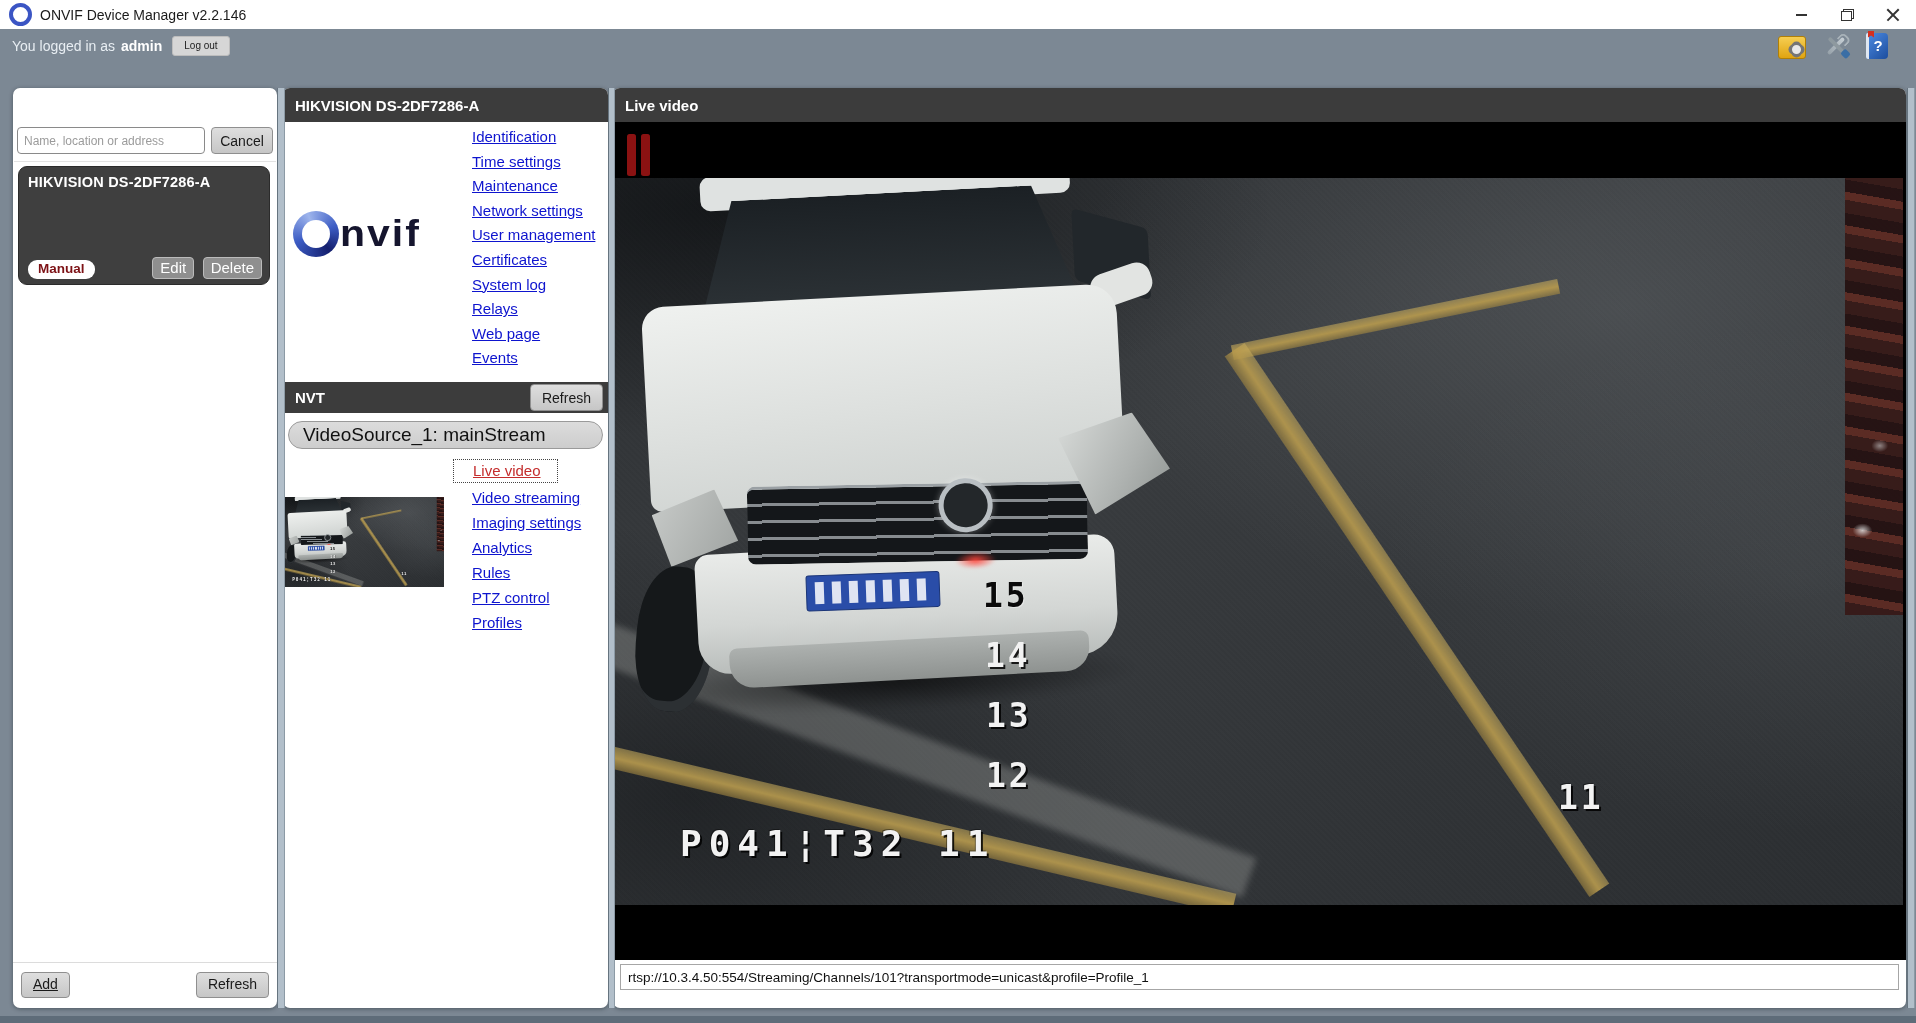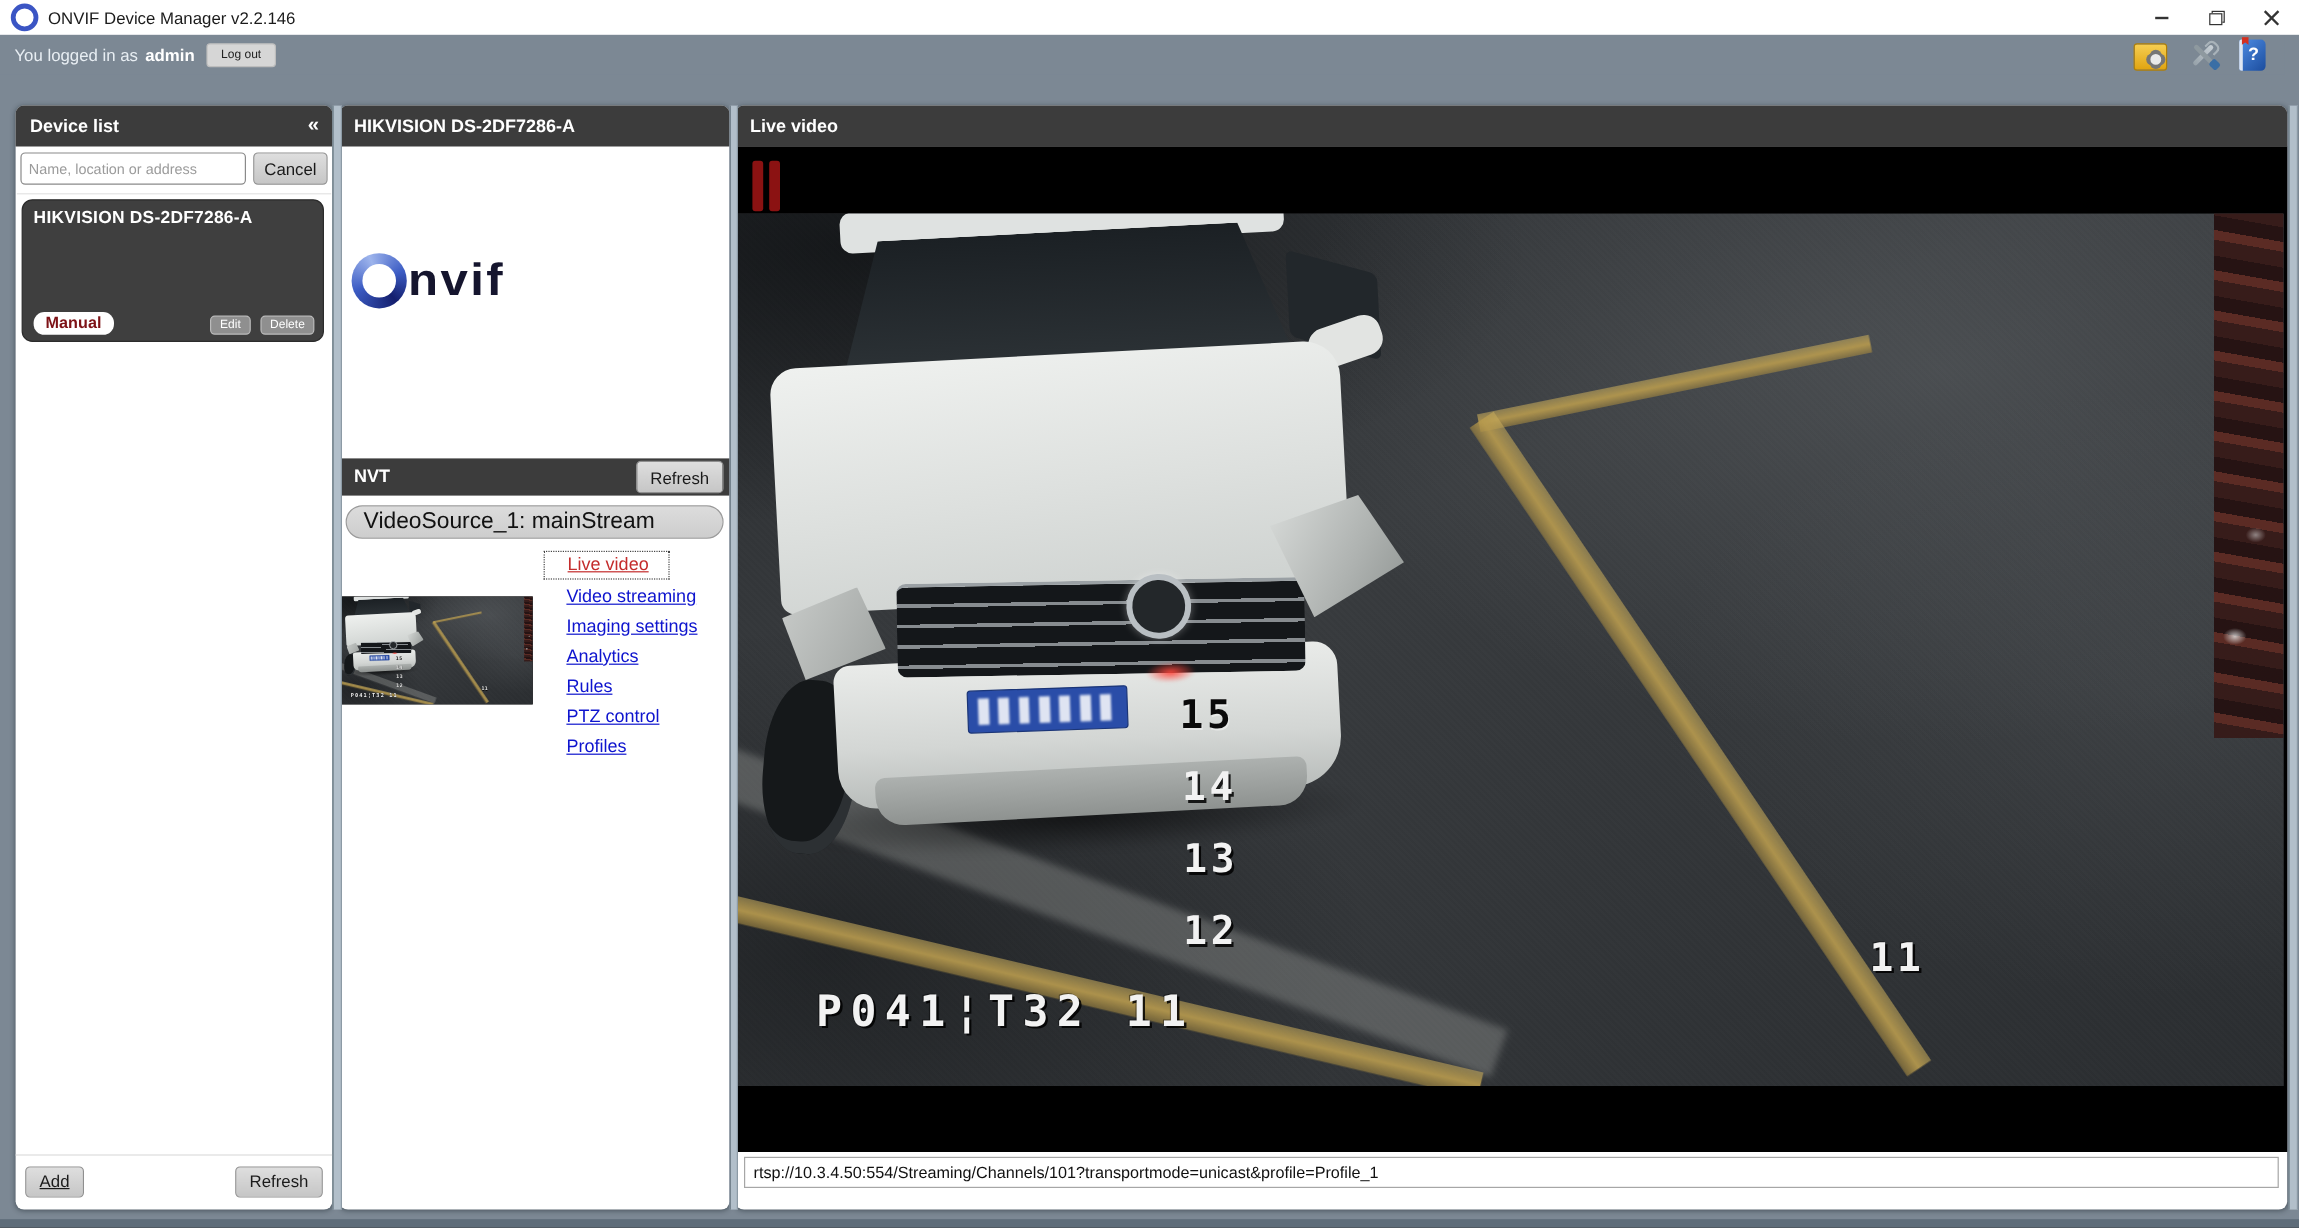--- a/index.html
+++ b/index.html
@@ -54,21 +54,21 @@
   .btn{background:linear-gradient(#dedede,#c6c6c6);border:1px solid #8f8f8f;border-radius:4px;font-size:14px;color:#1a1a1a;cursor:pointer;font-family:inherit;}
   .cancel-btn{width:62px;height:27px;}
   .list-sep{position:absolute;top:73px;left:1px;right:1px;border-top:1px solid #e3e3e3;}
   .device-card{position:absolute;top:78px;left:5px;width:252px;height:119px;background:#3F3F3F;border:1px solid #2b2b2b;border-radius:9px;color:#fff;padding:7px 9px;box-sizing:border-box;cursor:pointer;}
   .dc-title{font-weight:bold;font-size:14.5px;margin-bottom:5px;letter-spacing:.2px;}
   .dc-row{display:flex;font-size:13px;line-height:16.5px;}
   .dc-label{width:74px;font-weight:bold;flex:none;}
   .dc-val{color:#cfcfcf;}
   .dc-foot{position:absolute;left:9px;right:7px;bottom:5px;display:flex;justify-content:space-between;align-items:flex-end;}
   .badge-manual{background:#fff;color:#7D1216;font-weight:bold;font-size:13.5px;padding:1px 10px 3px;border-radius:9px;}
-  .mini-btn{background:#8f8f8f;color:#fff;border:1px solid #bbb;border-radius:4px;font-size:10px;padding:1px 7px 2px;margin-left:4px;cursor:pointer;font-family:inherit;}
+  .mini-btn{background:#8f8f8f;color:#fff;border:1px solid #bbb;border-radius:4px;font-size:15px;padding:1px 7px 2px;margin-left:4px;cursor:pointer;font-family:inherit;}
   .bottom-row{position:absolute;left:0;right:0;bottom:0;height:45px;border-top:1px solid #dcdcdc;}
   .add-btn{position:absolute;left:8px;bottom:10px;padding:3px 11px 5px;text-decoration:underline;}
   .refresh-btn{position:absolute;right:8px;bottom:10px;padding:3px 11px 5px;}
   
   #device-panel{left:283px;width:325px;}
   .plinks{position:absolute;left:189px;top:39px;display:flex;flex-direction:column;align-items:flex-start;gap:4.6px;}
   .plink{color:#0E14CE;text-decoration:underline;font-size:15px;line-height:20px;cursor:pointer;white-space:nowrap;}
   .onvif-logo{position:absolute;left:10px;top:122px;display:flex;align-items:flex-end;}
   .logo-ring{width:46px;height:46px;border-radius:50%;background:conic-gradient(from 140deg,#141F6E,#3C5CC4 30%,#9DB4EC 55%,#3C5CC4 80%,#141F6E);position:relative;}
   .logo-ring:after{content:"";position:absolute;left:9px;top:9px;width:28px;height:28px;background:#fff;border-radius:50%;}
@@ -177,24 +177,20 @@
       </div>
   </div>
 </div>
 
 <div class="vstrip" style="left:277px"></div>
 <div class="vstrip" style="left:608px;width:5px"></div>
 <div class="vstrip" style="left:1907px"></div>
 <div class="bottom-band"></div>
 
 <div class="panel" id="device-list-panel">
-  <div class="panel-hdr">
-    <span>Device list</span>
-    <span class="collapse">«</span>
-  </div>
   <div class="search-row">
     <input class="search-input" type="text" placeholder="Name, location or address" style="">
     <button class="btn cancel-btn">Cancel</button>
   </div>
   <div class="list-sep"></div>
   <div class="device-card">
     <div class="dc-title">HIKVISION DS-2DF7286-A</div>
     <div class="dc-foot">
       <span class="badge-manual">Manual</span>
       <span>
@@ -206,20 +202,32 @@
   <div class="bottom-row">
     <button class="btn add-btn">Add</button>
     <button class="btn refresh-btn">Refresh</button>
   </div>
 </div>
 
 <div class="panel" id="device-panel">
   <div class="panel-hdr">
     <span>HIKVISION DS-2DF7286-A</span>
   </div>
+  <div class="plinks">
+      <a class="plink">Identification</a>
+      <a class="plink">Time settings</a>
+      <a class="plink">Maintenance</a>
+      <a class="plink">Network settings</a>
+      <a class="plink">User management</a>
+      <a class="plink">Certificates</a>
+      <a class="plink">System log</a>
+      <a class="plink">Relays</a>
+      <a class="plink">Web page</a>
+      <a class="plink">Events</a>
+    </div>
   <div class="onvif-logo">
     <div class="logo-ring"></div>
     <div class="logo-text">nvif</div>
   </div>
   <div class="nvt-hdr">
     <span>NVT</span>
     <button class="btn nvt-refresh">Refresh</button>
   </div>
   <div class="source-pill">VideoSource_1: mainStream</div>
   <div class="nvt-links">

